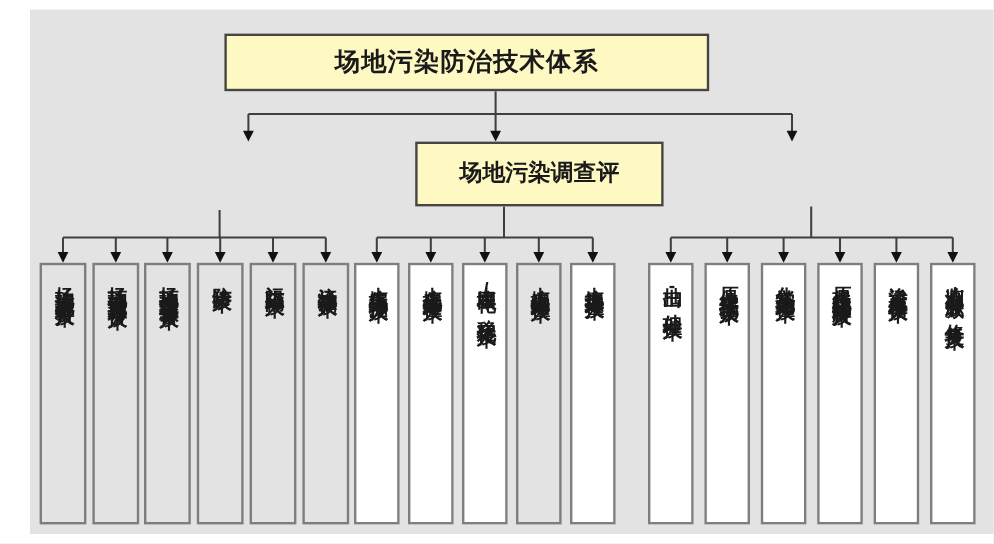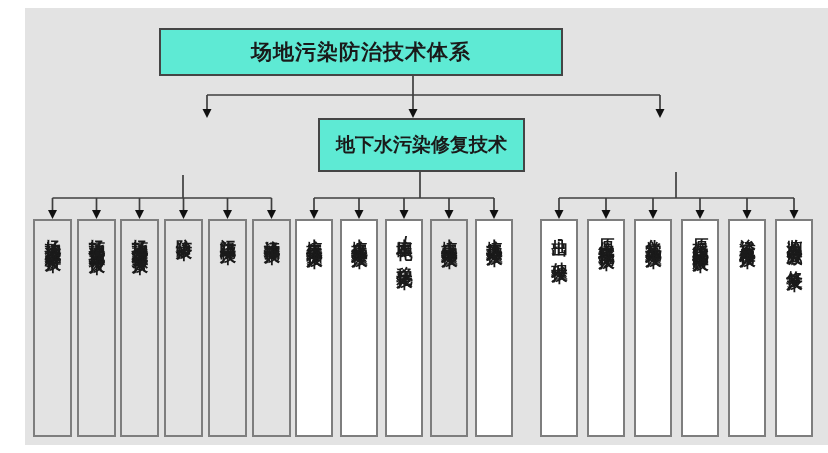--- a/index.html
+++ b/index.html
@@ -7,23 +7,23 @@
     width:828px;height:453px;position:relative;background:#ffffff;
     font-family:"Liberation Sans", sans-serif;color:#1a1a1a;overflow:hidden;
   }
   .panel{
     position:absolute;left:25px;top:8px;width:803px;height:437px;
     background:#e3e3e3;
   }
   .stage{position:absolute;left:0;top:0;width:828px;height:453px;}
   svg.lines{position:absolute;left:0;top:0;}
   .node{
-    position:absolute;background:#5eead4;border:2px solid #454545;
+    position:absolute;background:#fef9c3;border:2px solid #454545;
     display:flex;flex-direction:column;align-items:center;justify-content:center;
-    text-align:center;font-weight:bold;box-sizing:border-box;line-height:1.35;
+    text-align:center;font-weight:bold;box-sizing:border-box;line-height:1.35;margin-left:28px;
   }
   .root{font-size:21px;letter-spacing:1px;}
   .branch{font-size:19px;}
   .leaf{
     position:absolute;background:#ffffff;border:2px solid #7e7e7e;
     box-sizing:border-box;display:flex;justify-content:center;
   }
   .leaf.shaded{background:#e3e3e3;}
   .leaf .vtxt{
     writing-mode:vertical-rl;text-orientation:upright;
@@ -87,21 +87,21 @@
       <line x1="794" y1="198" x2="794" y2="211" stroke="#3f3f3f" stroke-width="1.7"></line>
       <polygon points="789.5,210 798.5,210 794,219" fill="#111111"></polygon>
     </svg>
 
   <div class="node root" style="left:159px;top:28px;width:404px;height:48px;">
     <span>场地污染防治技术体系</span>
   </div>
 
 
   <div class="node branch" style="left:318px;top:118px;width:207px;height:54px;">
-    <span>地下水污染修复技术</span>
+    <span>场地污染调查评</span>
   </div>
 
 
   <div id="leaf-layer">
       <div class="leaf shaded" style="left: 33px; top: 219px; width: 39px; height: 218px;">
         <span class="vtxt">场地污染机理分析技术</span>
       </div>
       <div class="leaf shaded" style="left: 77px; top: 219px; width: 39px; height: 218px;">
         <span class="vtxt">场地环境调查与评价技术</span>
       </div>

